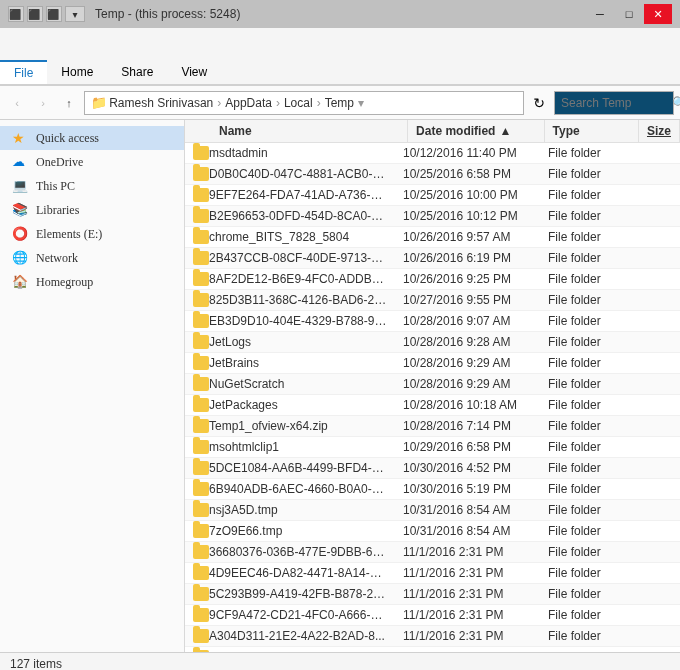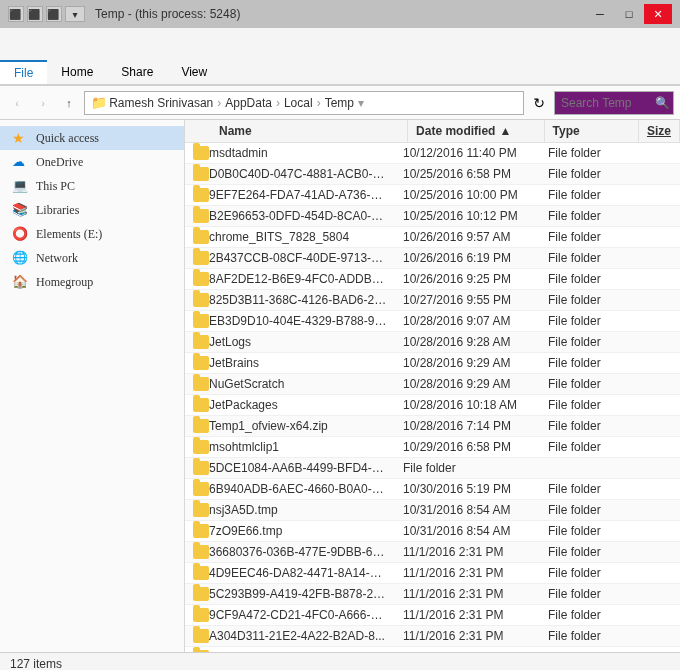--- a/index.html
+++ b/index.html
@@ -48,26 +48,26 @@
       padding: 0 6px;
       font-size: 12px;
       gap: 2px;
     }
     .address-path span { color: #333; }
     .address-path .sep { color: #999; margin: 0 2px; }
     .refresh-btn { width: 22px; height: 22px; background: none; border: 1px solid transparent; border-radius: 2px; cursor: pointer; display: flex; align-items: center; justify-content: center; }
     .search-box {
       display: flex;
       align-items: center;
-      background: #701a75;
+      background: #0c4a6e;
       border: 1px solid #b0b0b0;
       height: 24px;
       padding: 0 6px;
       width: 120px;
-      gap: 4px;
+      gap: 21px;
     }
     .search-box input { border: none; outline: none; font-size: 12px; width: 90px; background: transparent; color: #aaa; }
 
     
     .main { display: flex; height: calc(670px - 28px - 54px - 34px - 22px); }
 
     
     .sidebar {
       width: 185px;
       background: #fafafa;
@@ -409,20 +409,21 @@
     </div>
     <div class="file-cell col-date-cell">10/29/2016 6:58 PM</div>
     <div class="file-cell col-type-cell">File folder</div>
     <div class="file-cell col-size-cell"></div>
   </div>
         <div class="file-row">
     <div class="file-cell file-name-cell">
       <div class="folder-icon-small"></div>
       <span class="file-name-text">5DCE1084-AA6B-4499-BFD4-A...</span>
     </div>
+    <div class="file-cell col-date-cell">10/30/2016 4:52 PM</div>
     <div class="file-cell col-type-cell">File folder</div>
     <div class="file-cell col-size-cell"></div>
   </div>
         <div class="file-row">
     <div class="file-cell file-name-cell">
       <div class="folder-icon-small"></div>
       <span class="file-name-text">6B940ADB-6AEC-4660-B0A0-6...</span>
     </div>
     <div class="file-cell col-date-cell">10/30/2016 5:19 PM</div>
     <div class="file-cell col-type-cell">File folder</div>

